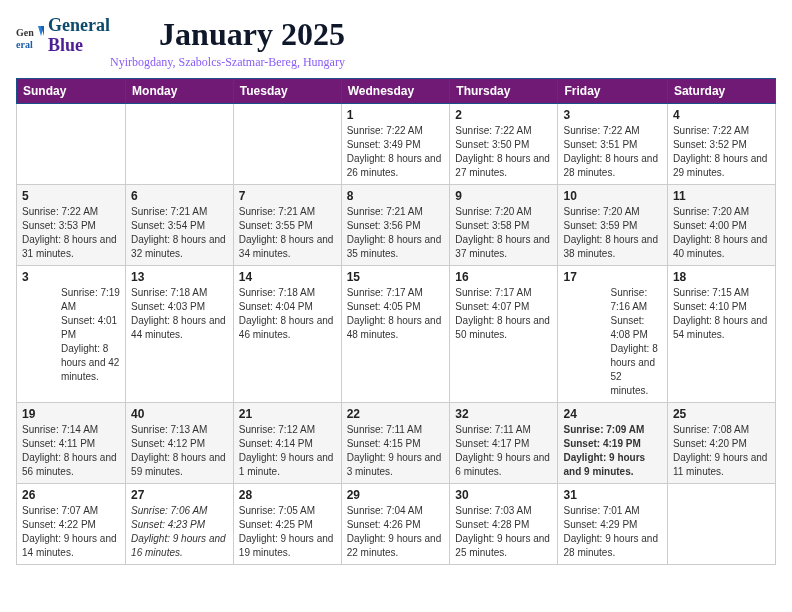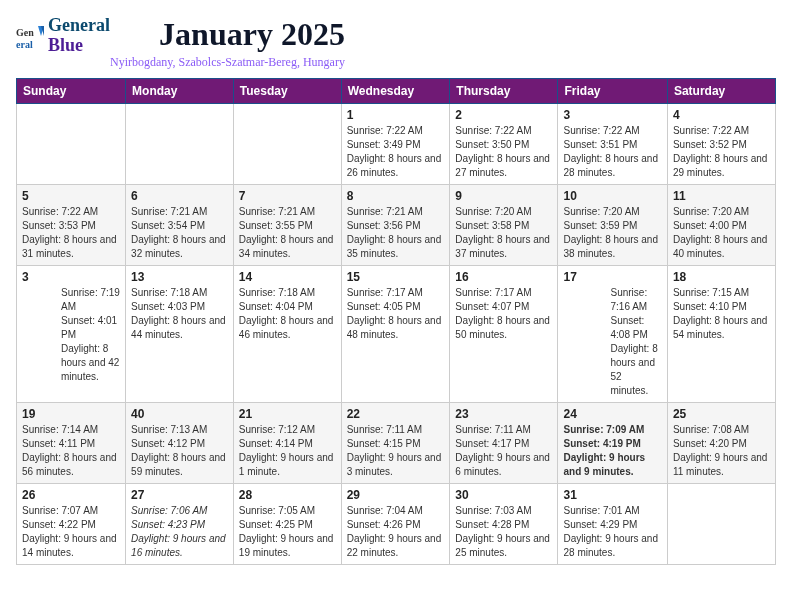--- a/index.html
+++ b/index.html
@@ -256,21 +256,21 @@
 Sunset: 4:14 PM
 Daylight: 9 hours and 1 minute.</div>
         </td>
         <td>
           <div class="day-num">22</div>
           <div class="day-info" style="white-space: pre-wrap;">Sunrise: 7:11 AM
 Sunset: 4:15 PM
 Daylight: 9 hours and 3 minutes.</div>
         </td>
         <td>
-          <div class="day-num">23</div>
+          <div class="day-num">32</div>
           <div class="day-info" style="white-space: pre-wrap;">Sunrise: 7:11 AM
 Sunset: 4:17 PM
 Daylight: 9 hours and 6 minutes.</div>
         </td>
         <td>
           <div class="day-num">24</div>
           <div class="day-info" style="white-space: pre-wrap; font-weight: bold;">Sunrise: 7:09 AM
 Sunset: 4:19 PM
 Daylight: 9 hours and 9 minutes.</div>
         </td>

